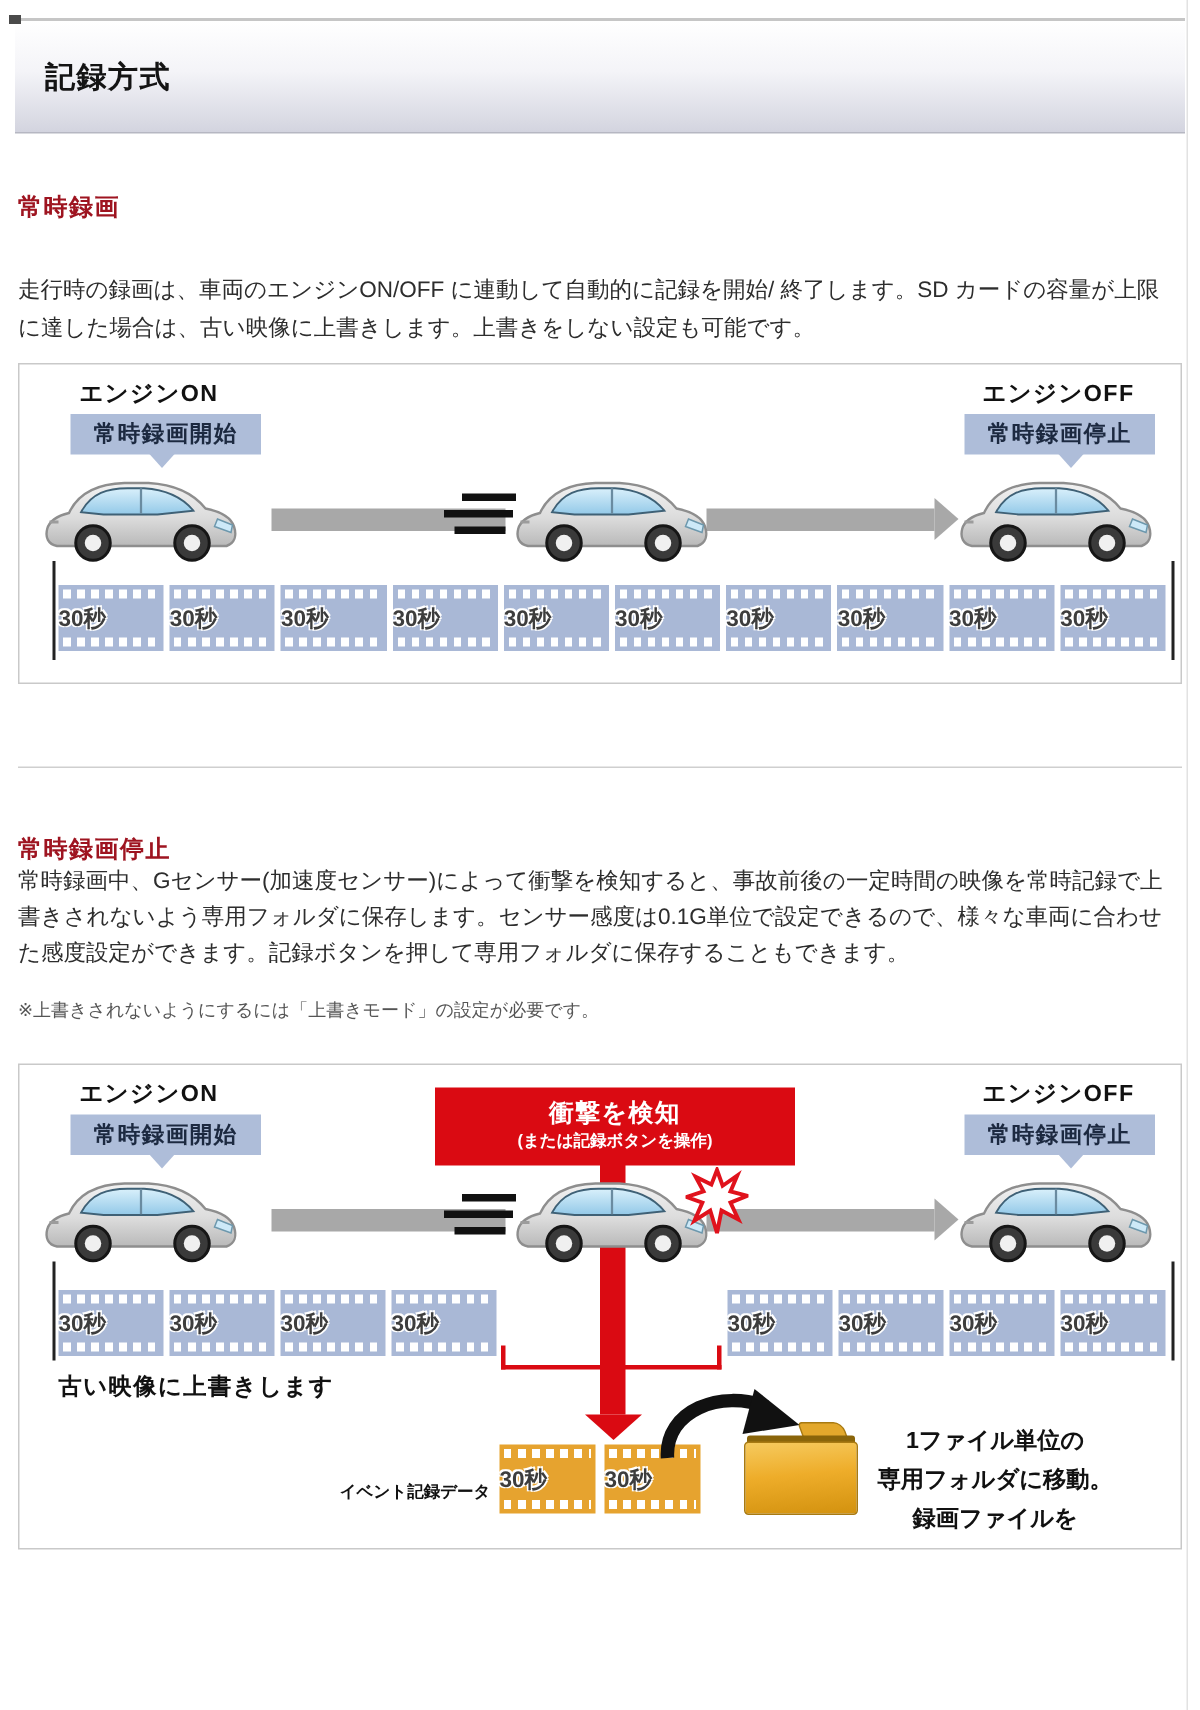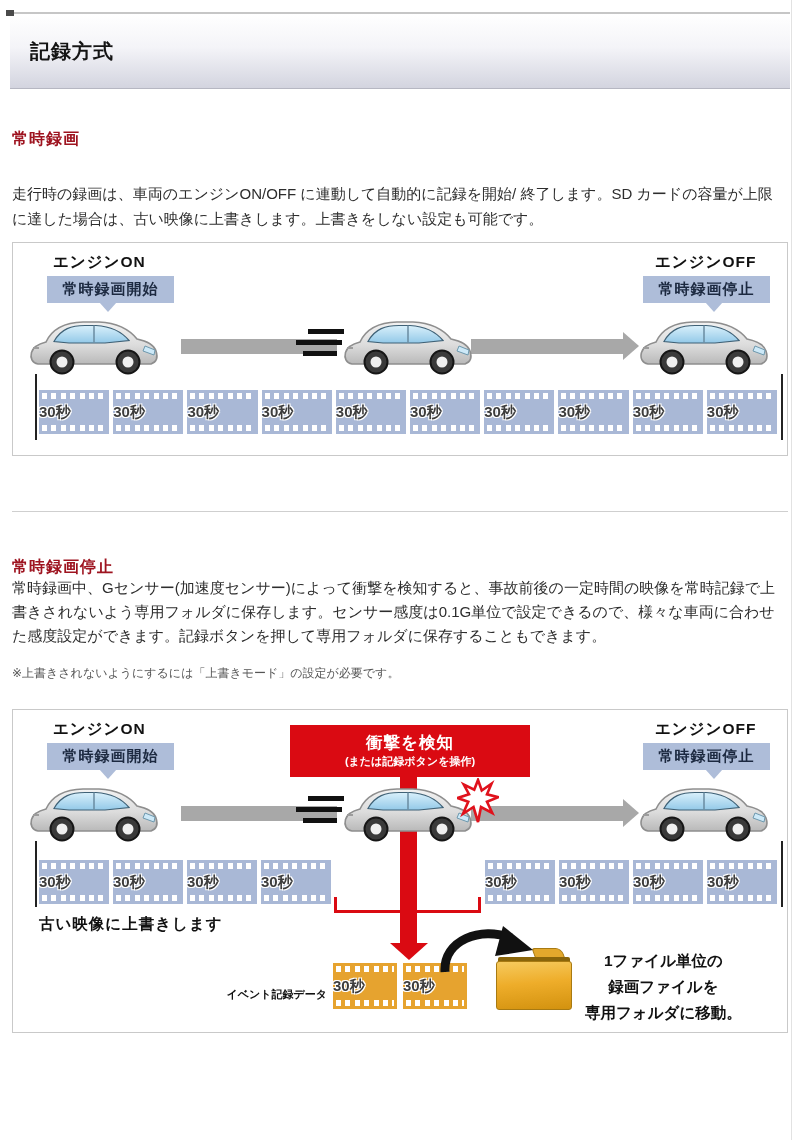--- a/index.html
+++ b/index.html
@@ -282,17 +282,17 @@
       <path d="M6,50 C4,18 42,4 72,16" stroke="#111" stroke-width="9" fill="none"></path>
       <polygon points="64,4 94,28 56,34" fill="#111"></polygon>
     </svg>
     <div class="folder">
       <div class="tab"></div>
       <div class="slot"></div>
       <div class="fbody"></div>
     </div>
     <div class="folder-note">
       <span>1ファイル単位の</span>
+      <span>専用フォルダに移動。</span>
       <span>録画ファイルを</span>
-      <span>専用フォルダに移動。</span>
     </div>
   </div>
 </div>
 
 </body></html>

